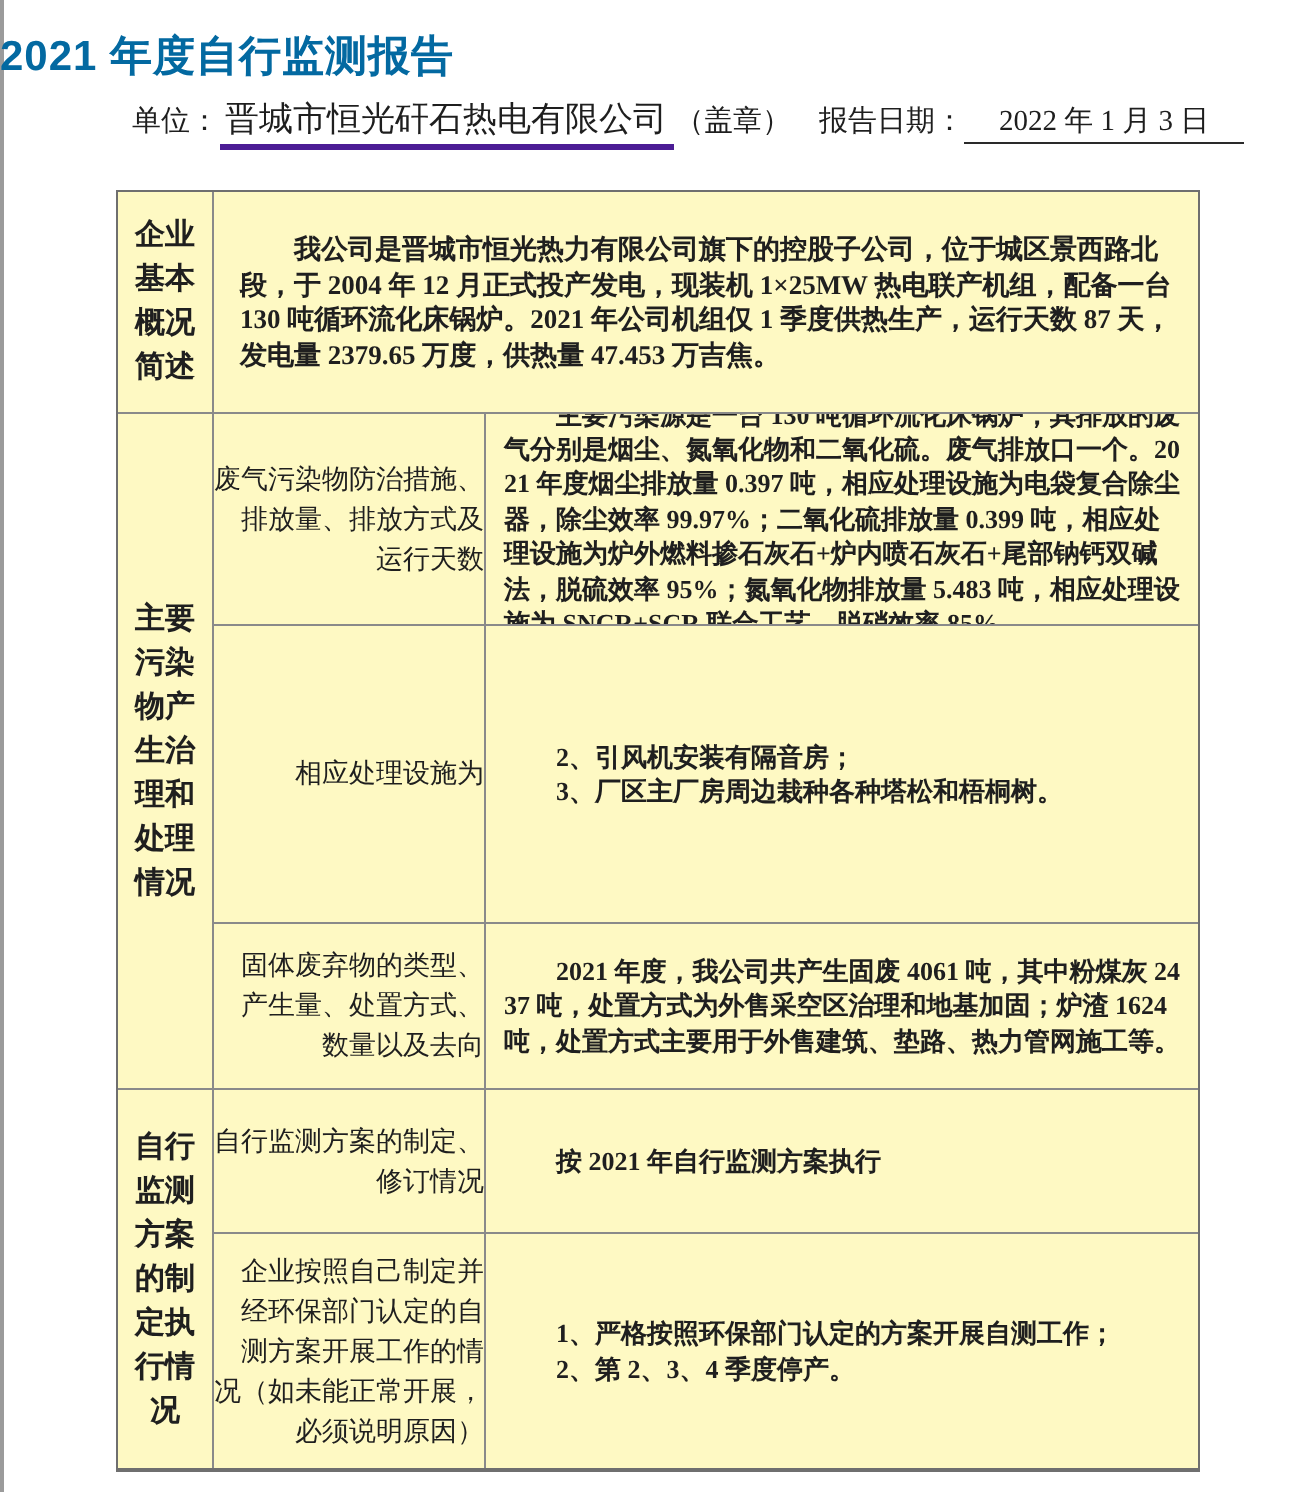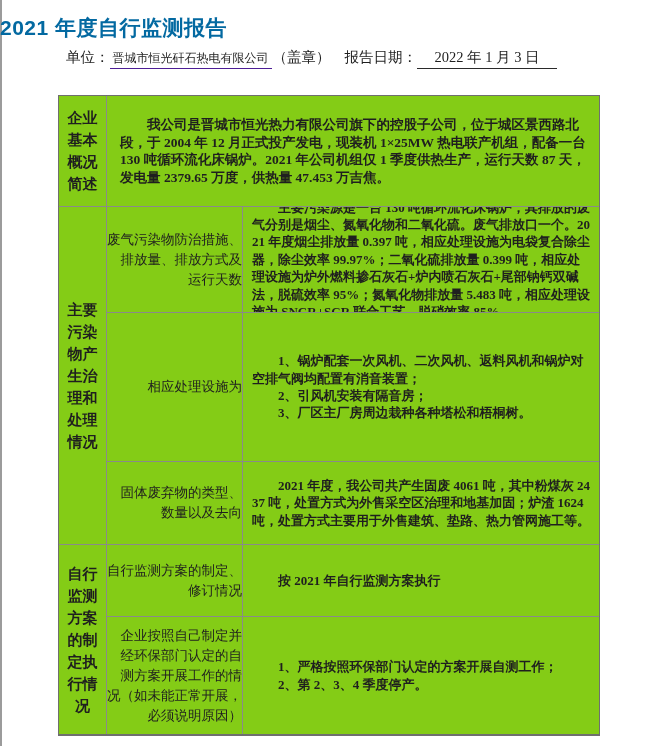--- a/index.html
+++ b/index.html
@@ -31,42 +31,42 @@
     color: #0369a1;
   }
   .unit-line {
     position: absolute; top: 48px; left: 66px;
     font-size: 14.5px;
     white-space: nowrap;
     color: #1e1e1e;
   }
   .company {
     display: inline-block;
-    font-size: 12px;
+    font-size: 17px;
     padding: 0 3px 1px 3px;
-    border-bottom: 1px solid #4c1d95;
+    border-bottom: 3px solid #4c1d95;
     vertical-align: baseline;
   }
   .seal { margin-left: 1px; }
   .date-label { margin-left: 14px; margin-top: 23px; }
   .date-value {
     display: inline-block;
     min-width: 140px;
     text-align: center;
     padding-bottom: 1px;
     border-bottom: 1px solid #2a2a2a;
   }
   .tbl {
     position: absolute; left: 58px; top: 95px;
     width: 540px; height: 638px;
     border: 1px solid #6f6f6f;
     border-bottom-width: 2px;
     box-sizing: content-box;
     display: flex; flex-direction: column;
-    background: #84cc16;
+    background: #fef9c3;
   }
   .sec { display: flex; flex-direction: row; overflow: hidden; }
   .sec + .sec { border-top: 1px solid #8a8a8a; }
   .c1 {
     width: 47px; flex: none;
     border-right: 1px solid #8a8a8a;
     display: flex; flex-direction: column;
     justify-content: center; align-items: center;
     font-family: "Liberation Sans", sans-serif;
     font-weight: bold;
@@ -154,28 +154,28 @@
             </div>
           <div class="c3" style="padding:0 9px">
               <div class="ln">主要污染源是一台 130 吨循环流化床锅炉，其排放的废气分别是烟尘、氮氧化物和二氧化硫。废气排放口一个。2021 年度烟尘排放量 0.397 吨，相应处理设施为电袋复合除尘器，除尘效率 99.97%；二氧化硫排放量 0.399 吨，相应处理设施为炉外燃料掺石灰石+炉内喷石灰石+尾部钠钙双碱法，脱硫效率 95%；氮氧化物排放量 5.483 吨，相应处理设施为 SNCR+SCR 联合工艺，脱硝效率 85%。</div>
             </div>
         </div>
         <div class="row" style="height:148px;flex:none">
           <div class="c2">
               <div class="ln">相应处理设施为</div>
             </div>
           <div class="c3">
-              <div class="ln">1、锅炉配套一次风机、二次风机、返料风机和锅炉对空排气阀均配置有消音装置；</div>
               <div class="ln">2、引风机安装有隔音房；</div>
               <div class="ln">3、厂区主厂房周边栽种各种塔松和梧桐树。</div>
             </div>
         </div>
         <div class="row" style="flex:1">
           <div class="c2">
               <div class="ln">固体废弃物的类型、</div>
+              <div class="ln">产生量、处置方式、</div>
               <div class="ln">数量以及去向</div>
             </div>
           <div class="c3">
               <div class="ln">2021 年度，我公司共产生固废 4061 吨，其中粉煤灰 2437 吨，处置方式为外售采空区治理和地基加固；炉渣 1624 吨，处置方式主要用于外售建筑、垫路、热力管网施工等。</div>
             </div>
         </div>
       </div>
     </div>
 
     <div class="sec" style="flex:1">

